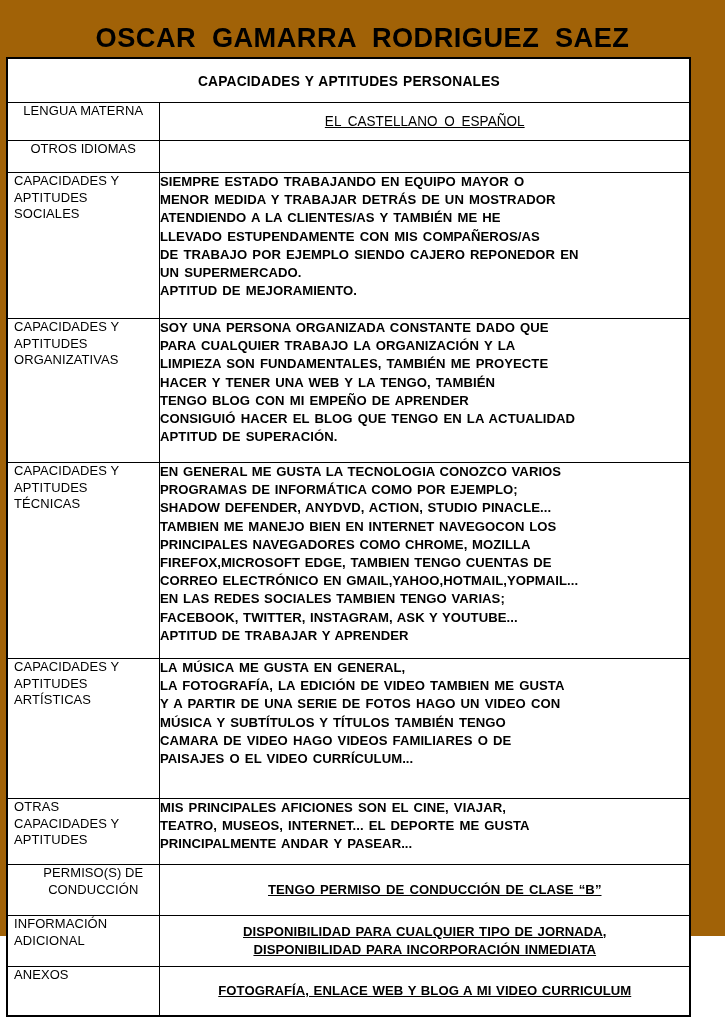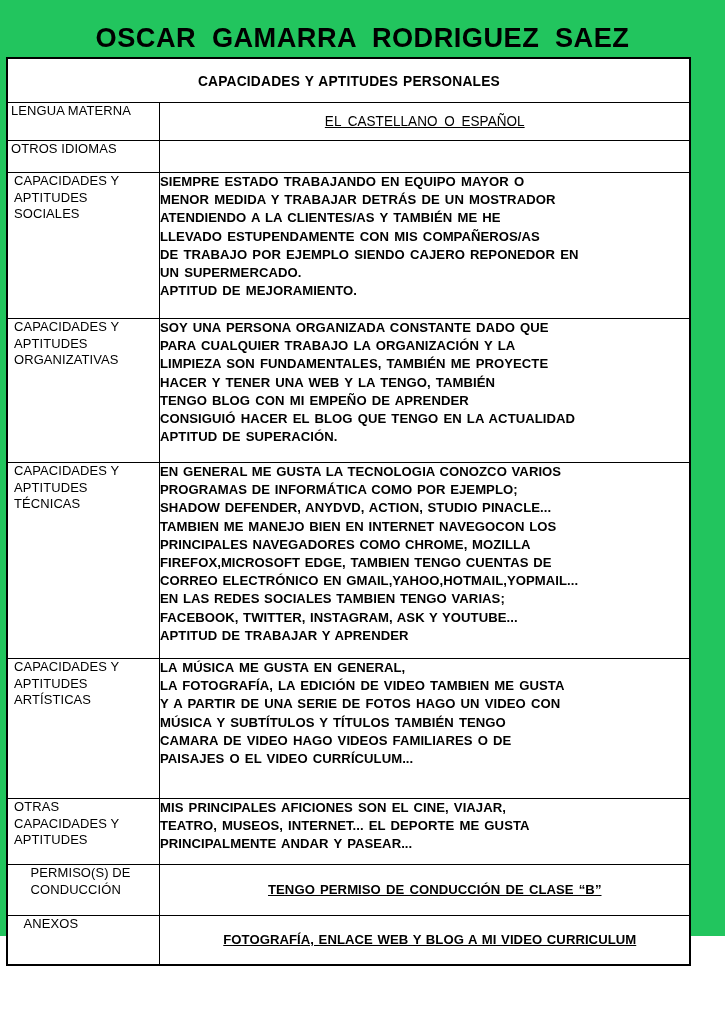--- a/index.html
+++ b/index.html
@@ -14,21 +14,21 @@
     overflow: hidden;
     font-family: "Liberation Sans", sans-serif;
     color: #000000;
     -webkit-font-smoothing: none;
   }
 
   #page {
     position: relative;
     width: 725px;
     height: 936px;
-    background: #22c55e;
+    background: #a16207;
     box-sizing: border-box;
   }
 
   
   .doc-title {
     position: absolute;
     left: 0;
     top: 22px;
     width: 725px;
     text-align: center;
@@ -76,21 +76,21 @@
     letter-spacing: 0.2px;
     word-spacing: 1px;
     transform: scaleX(0.95);
     display: inline-block;
   }
 
   
   .label-cell {
     padding: 8px 9px 6px 6px;
   }
-  .label-cell.center { }
+  .label-cell.center { text-align: center; }
   .label-text {
     font-size: 13.5px;
     line-height: 16.5px;
     font-weight: normal;
     letter-spacing: 0.1px;
     display: block;
     white-space: pre-line;
     transform: scaleX(0.96);
     transform-origin: right center;
   }
@@ -137,21 +137,21 @@
   
   tr.r-lengua td      { height: 37px; }
   tr.r-otros td       { height: 31px; }
   tr.r-sociales td    { height: 145px; }
   tr.r-organiz td     { height: 143px; }
   tr.r-tecnicas td    { height: 195px; }
   tr.r-artisticas td  { height: 139px; }
   tr.r-otras td       { height: 65px; margin-top: 16px; }
   tr.r-permiso td     { height: 50px; padding-left: 20px; }
   tr.r-informacion td { height: 50px; }
-  tr.r-anexos td      { height: 48px; padding-left: 10px; }
+  tr.r-anexos td      { height: 48px; }
 
   .empty-value { display: block; min-height: 1px; }
 </style>
 </head>
 <body>
 
 <div id="page">
 
   <div class="doc-title">OSCAR  GAMARRA  RODRIGUEZ  SAEZ</div>
 
@@ -272,20 +272,30 @@
       <tr class="r-permiso">
         <td class="label-cell center">
           <span class="label-text">PERMISO(S) DE
 CONDUCCIÓN</span>
         </td>
         <td class="value-cell center-v mid">
           <span class="value-text">TENGO  PERMISO  DE  CONDUCCIÓN  DE  CLASE  “B”</span>
         </td>
       </tr>
 
+      <tr class="r-informacion">
+        <td class="label-cell">
+          <span class="label-text">INFORMACIÓN
+ADICIONAL</span>
+        </td>
+        <td class="value-cell center-v mid">
+          <span class="value-text tight">DISPONIBILIDAD PARA CUALQUIER TIPO DE JORNADA,
+DISPONIBILIDAD PARA INCORPORACIÓN INMEDIATA</span>
+        </td>
+      </tr>
 
       <tr class="r-anexos">
         <td class="label-cell">
           <span class="label-text">ANEXOS</span>
         </td>
         <td class="value-cell center-v mid">
           <span class="value-text tight">FOTOGRAFÍA, ENLACE  WEB Y BLOG  A MI  VIDEO  CURRICULUM</span>
         </td>
       </tr>
 

